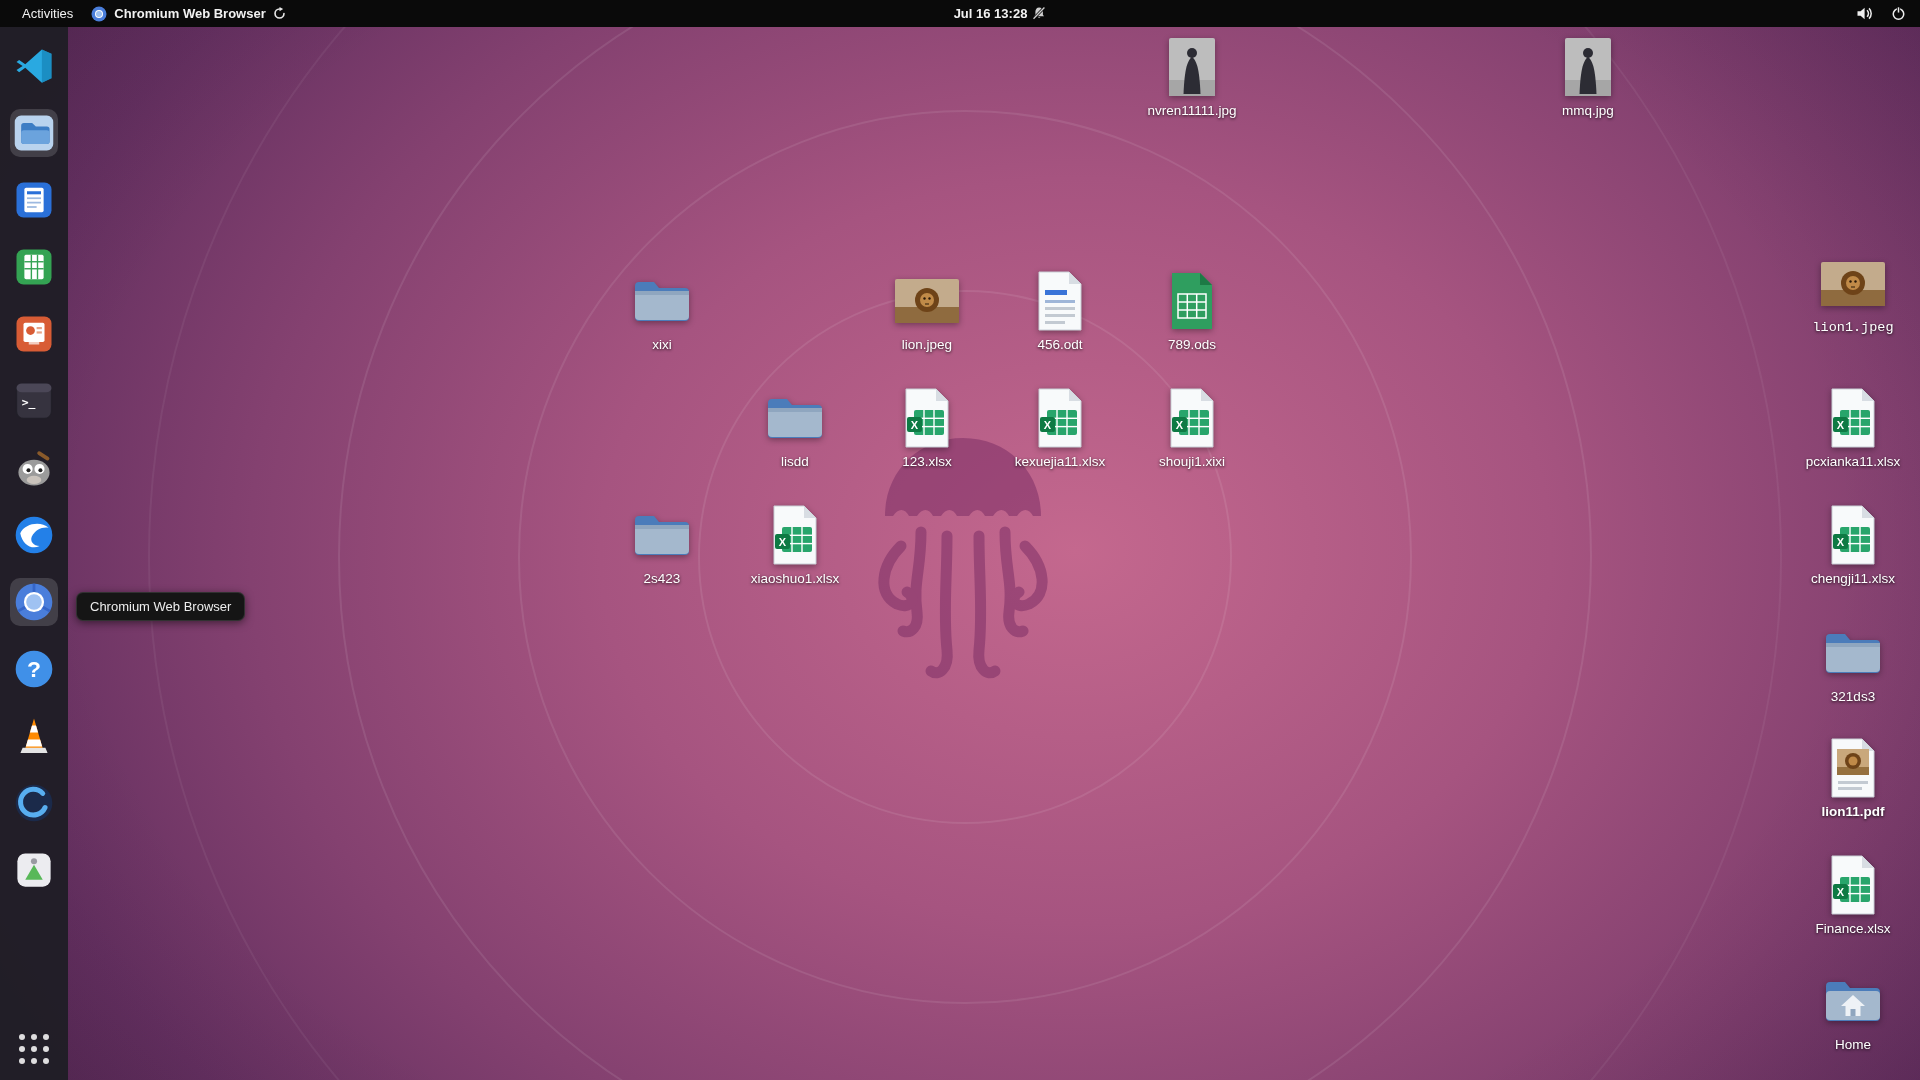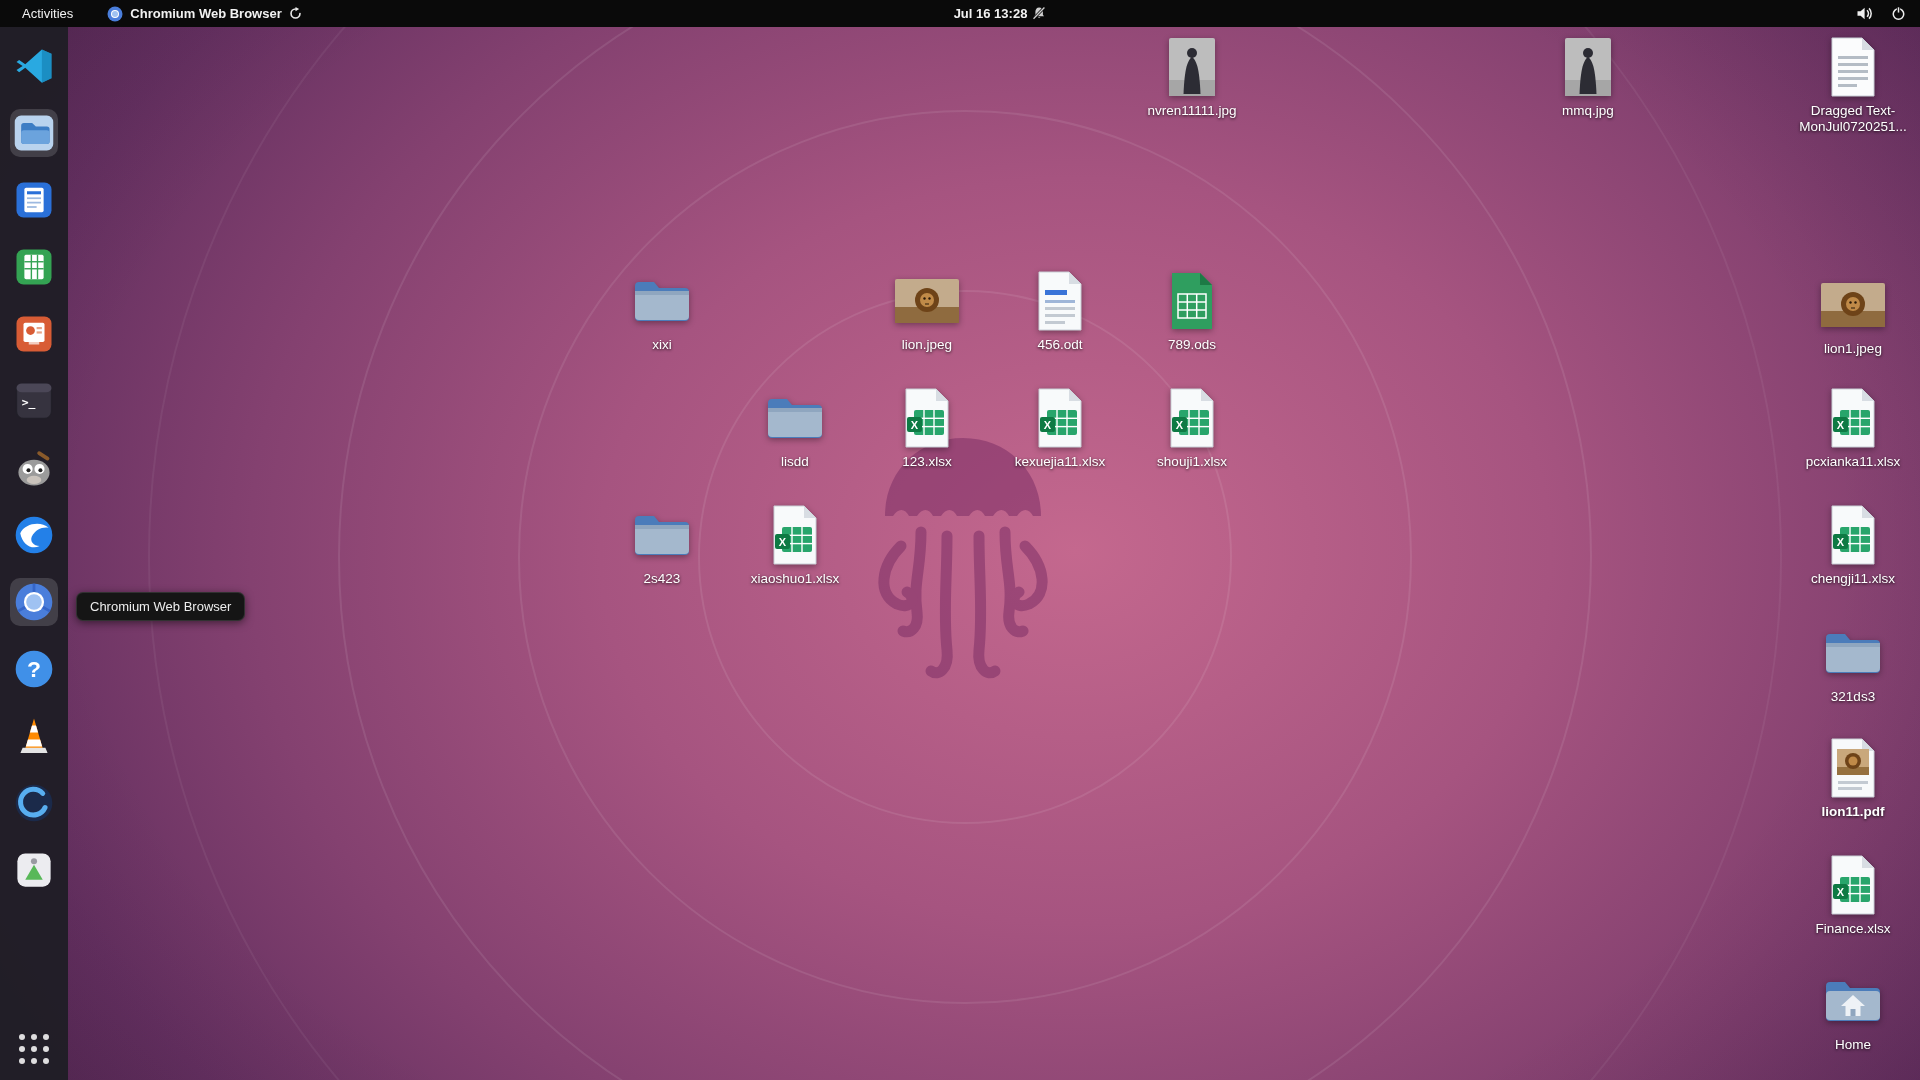--- a/index.html
+++ b/index.html
@@ -9,21 +9,21 @@
     background:
       radial-gradient(1250px 980px at 56% 51%, #c4688e 0%, #a65480 38%, #844170 66%, #643060 88%, #572a55 100%);
   }
   .vignette{position:absolute;inset:0;z-index:1;
     background:radial-gradient(1600px 1200px at 50% 50%, rgba(0,0,0,0) 55%, rgba(30,5,35,0.30) 100%);}
   .ring{position:absolute;border:2px solid rgba(255,255,255,0.09);border-radius:50%;z-index:1;}
   .jellyfish{position:absolute;left:843px;top:420px;z-index:1;opacity:0.55;}
   
   .topbar{position:absolute;left:0;top:0;width:1920px;height:27px;background:#0a0a0a;
     color:#f2f2f2;font-size:13px;display:flex;align-items:center;z-index:40;}
-  .tb-left{display:flex;align-items:center;gap:28px;padding-left:16px;}
+  .tb-left{display:flex;align-items:center;gap:12px;padding-left:16px;}
   .tb-activities{padding:2px 6px;cursor:default;}
   .tb-app{display:flex;align-items:center;gap:7px;font-weight:bold;}
   .tb-center{position:absolute;left:calc(50% + 40px);transform:translateX(-50%);
     display:flex;align-items:center;gap:4px;font-weight:bold;}
   .tb-right{margin-left:auto;display:flex;align-items:center;gap:18px;padding-right:14px;}
   
   .dock{position:absolute;left:0;top:27px;bottom:0;width:68px;background:rgba(32,30,38,0.97);
     z-index:30;display:flex;flex-direction:column;align-items:center;padding-top:15px;box-sizing:border-box;}
   .dock-items{display:flex;flex-direction:column;gap:19px;align-items:center;}
   .dock-item{width:48px;height:48px;border-radius:10px;display:flex;align-items:center;justify-content:center;}
@@ -82,36 +82,20 @@
       <div class="di-glyph">
         <svg width="46" height="58" viewBox="0 0 46 58">
           <rect width="46" height="58" rx="2" fill="#bdbdbd"></rect>
           <rect y="42" width="46" height="16" fill="#a6a6a6"></rect>
           <circle cx="23" cy="15" r="5" fill="#2c2c34"></circle>
           <path d="M23 19 C17.5 23 15.5 34 14.5 56 H31.5 C30.5 34 28.5 23 23 19 Z" fill="#2c2c34"></path>
         </svg>
       </div>
       <div class="di-label">mmq.jpg</div>
     </div>
-    <div class="desktop-icon" style="left: 1793px; top: 34px;">
-      <div class="di-glyph">
-        <svg width="50" height="62" viewBox="0 0 50 62">
-          <path d="M4 2 h30 l12 12 v46 H4 Z" fill="#fbfcfd" stroke="#c9cfd6" stroke-width="1"></path>
-          <path d="M34 2 l12 12 h-12 Z" fill="#d8dde3"></path>
-          <g fill="#b4bcc5">
-            <rect x="10" y="20" width="30" height="3"></rect>
-            <rect x="10" y="27" width="30" height="3"></rect>
-            <rect x="10" y="34" width="30" height="3"></rect>
-            <rect x="10" y="41" width="30" height="3"></rect>
-            <rect x="10" y="48" width="19" height="3"></rect>
-          </g>
-        </svg>
-      </div>
-      <div class="di-label">Dragged Text-MonJul0720251...</div>
-    </div>
     <div class="desktop-icon" style="left: 867px; top: 268px;">
       <div class="di-glyph">
         <svg width="64" height="44" viewBox="0 0 64 44">
           <rect width="64" height="44" rx="2" fill="#c3ab8c"></rect>
           <rect y="28" width="64" height="16" fill="#8f6b3f"></rect>
           <circle cx="32" cy="21" r="12" fill="#6e4318"></circle>
           <circle cx="32" cy="21" r="7" fill="#c08a48"></circle>
           <circle cx="29.5" cy="19.5" r="1.2" fill="#2a1a08"></circle>
           <circle cx="34.5" cy="19.5" r="1.2" fill="#2a1a08"></circle>
           <line x1="30" y1="25" x2="34" y2="25" stroke="#2a1a08" stroke-width="1"></line>
@@ -152,21 +136,21 @@
             <rect x="11" y="23" width="28" height="24"></rect>
             <line x1="20.3" y1="23" x2="20.3" y2="47"></line>
             <line x1="29.7" y1="23" x2="29.7" y2="47"></line>
             <line x1="11" y1="31" x2="39" y2="31"></line>
             <line x1="11" y1="39" x2="39" y2="39"></line>
           </g>
         </svg>
       </div>
       <div class="di-label">789.ods</div>
     </div>
-    <div class="desktop-icon" style="left: 1793px; top: 272px;">
+    <div class="desktop-icon" style="left: 1793px; top: 251px; font-family: Liberation Mono, monospace;">
       <div class="di-glyph">
         <svg width="64" height="44" viewBox="0 0 64 44">
           <rect width="64" height="44" rx="2" fill="#c3ab8c"></rect>
           <rect y="28" width="64" height="16" fill="#8f6b3f"></rect>
           <circle cx="32" cy="21" r="12" fill="#6e4318"></circle>
           <circle cx="32" cy="21" r="7" fill="#c08a48"></circle>
           <circle cx="29.5" cy="19.5" r="1.2" fill="#2a1a08"></circle>
           <circle cx="34.5" cy="19.5" r="1.2" fill="#2a1a08"></circle>
           <line x1="30" y1="25" x2="34" y2="25" stroke="#2a1a08" stroke-width="1"></line>
         </svg>
@@ -228,21 +212,21 @@
           <g stroke="#ffffff" stroke-width="1.4">
             <line x1="22" y1="23" x2="22" y2="48"></line>
             <line x1="32" y1="23" x2="32" y2="48"></line>
             <line x1="12" y1="31.3" x2="42" y2="31.3"></line>
             <line x1="12" y1="39.6" x2="42" y2="39.6"></line>
           </g>
           <rect x="5" y="30" width="15" height="15" rx="2" fill="#0e7a44"></rect>
           <text x="12.5" y="41.5" text-anchor="middle" font-size="11" font-weight="bold" fill="#ffffff" font-family="Liberation Sans, sans-serif">X</text>
         </svg>
       </div>
-      <div class="di-label">shouji1.xlsx</div>
+      <div class="di-label">shouji1.xixi</div>
     </div>
     <div class="desktop-icon" style="left: 1793px; top: 385px;">
       <div class="di-glyph">
         <svg width="50" height="62" viewBox="0 0 50 62">
           <path d="M4 2 h30 l12 12 v46 H4 Z" fill="#f8fafb" stroke="#c9cfd6" stroke-width="1"></path>
           <path d="M34 2 l12 12 h-12 Z" fill="#d8dde3"></path>
           <rect x="12" y="23" width="30" height="25" rx="2" fill="#28a56b"></rect>
           <g stroke="#ffffff" stroke-width="1.4">
             <line x1="22" y1="23" x2="22" y2="48"></line>
             <line x1="32" y1="23" x2="32" y2="48"></line>

